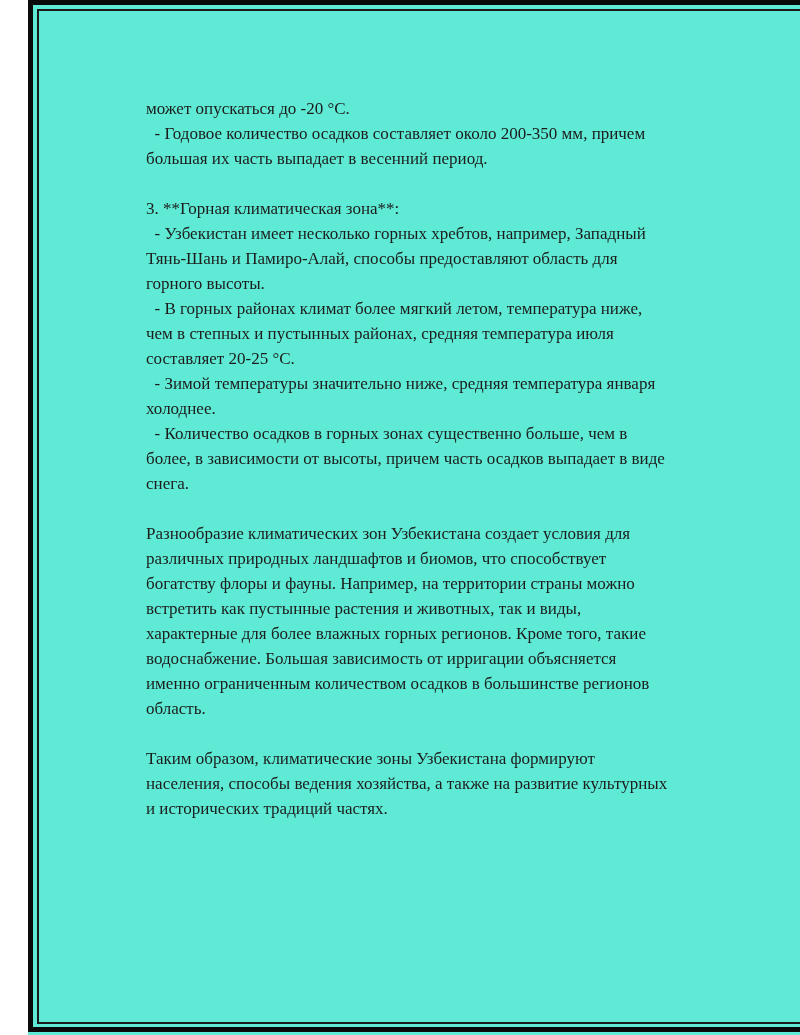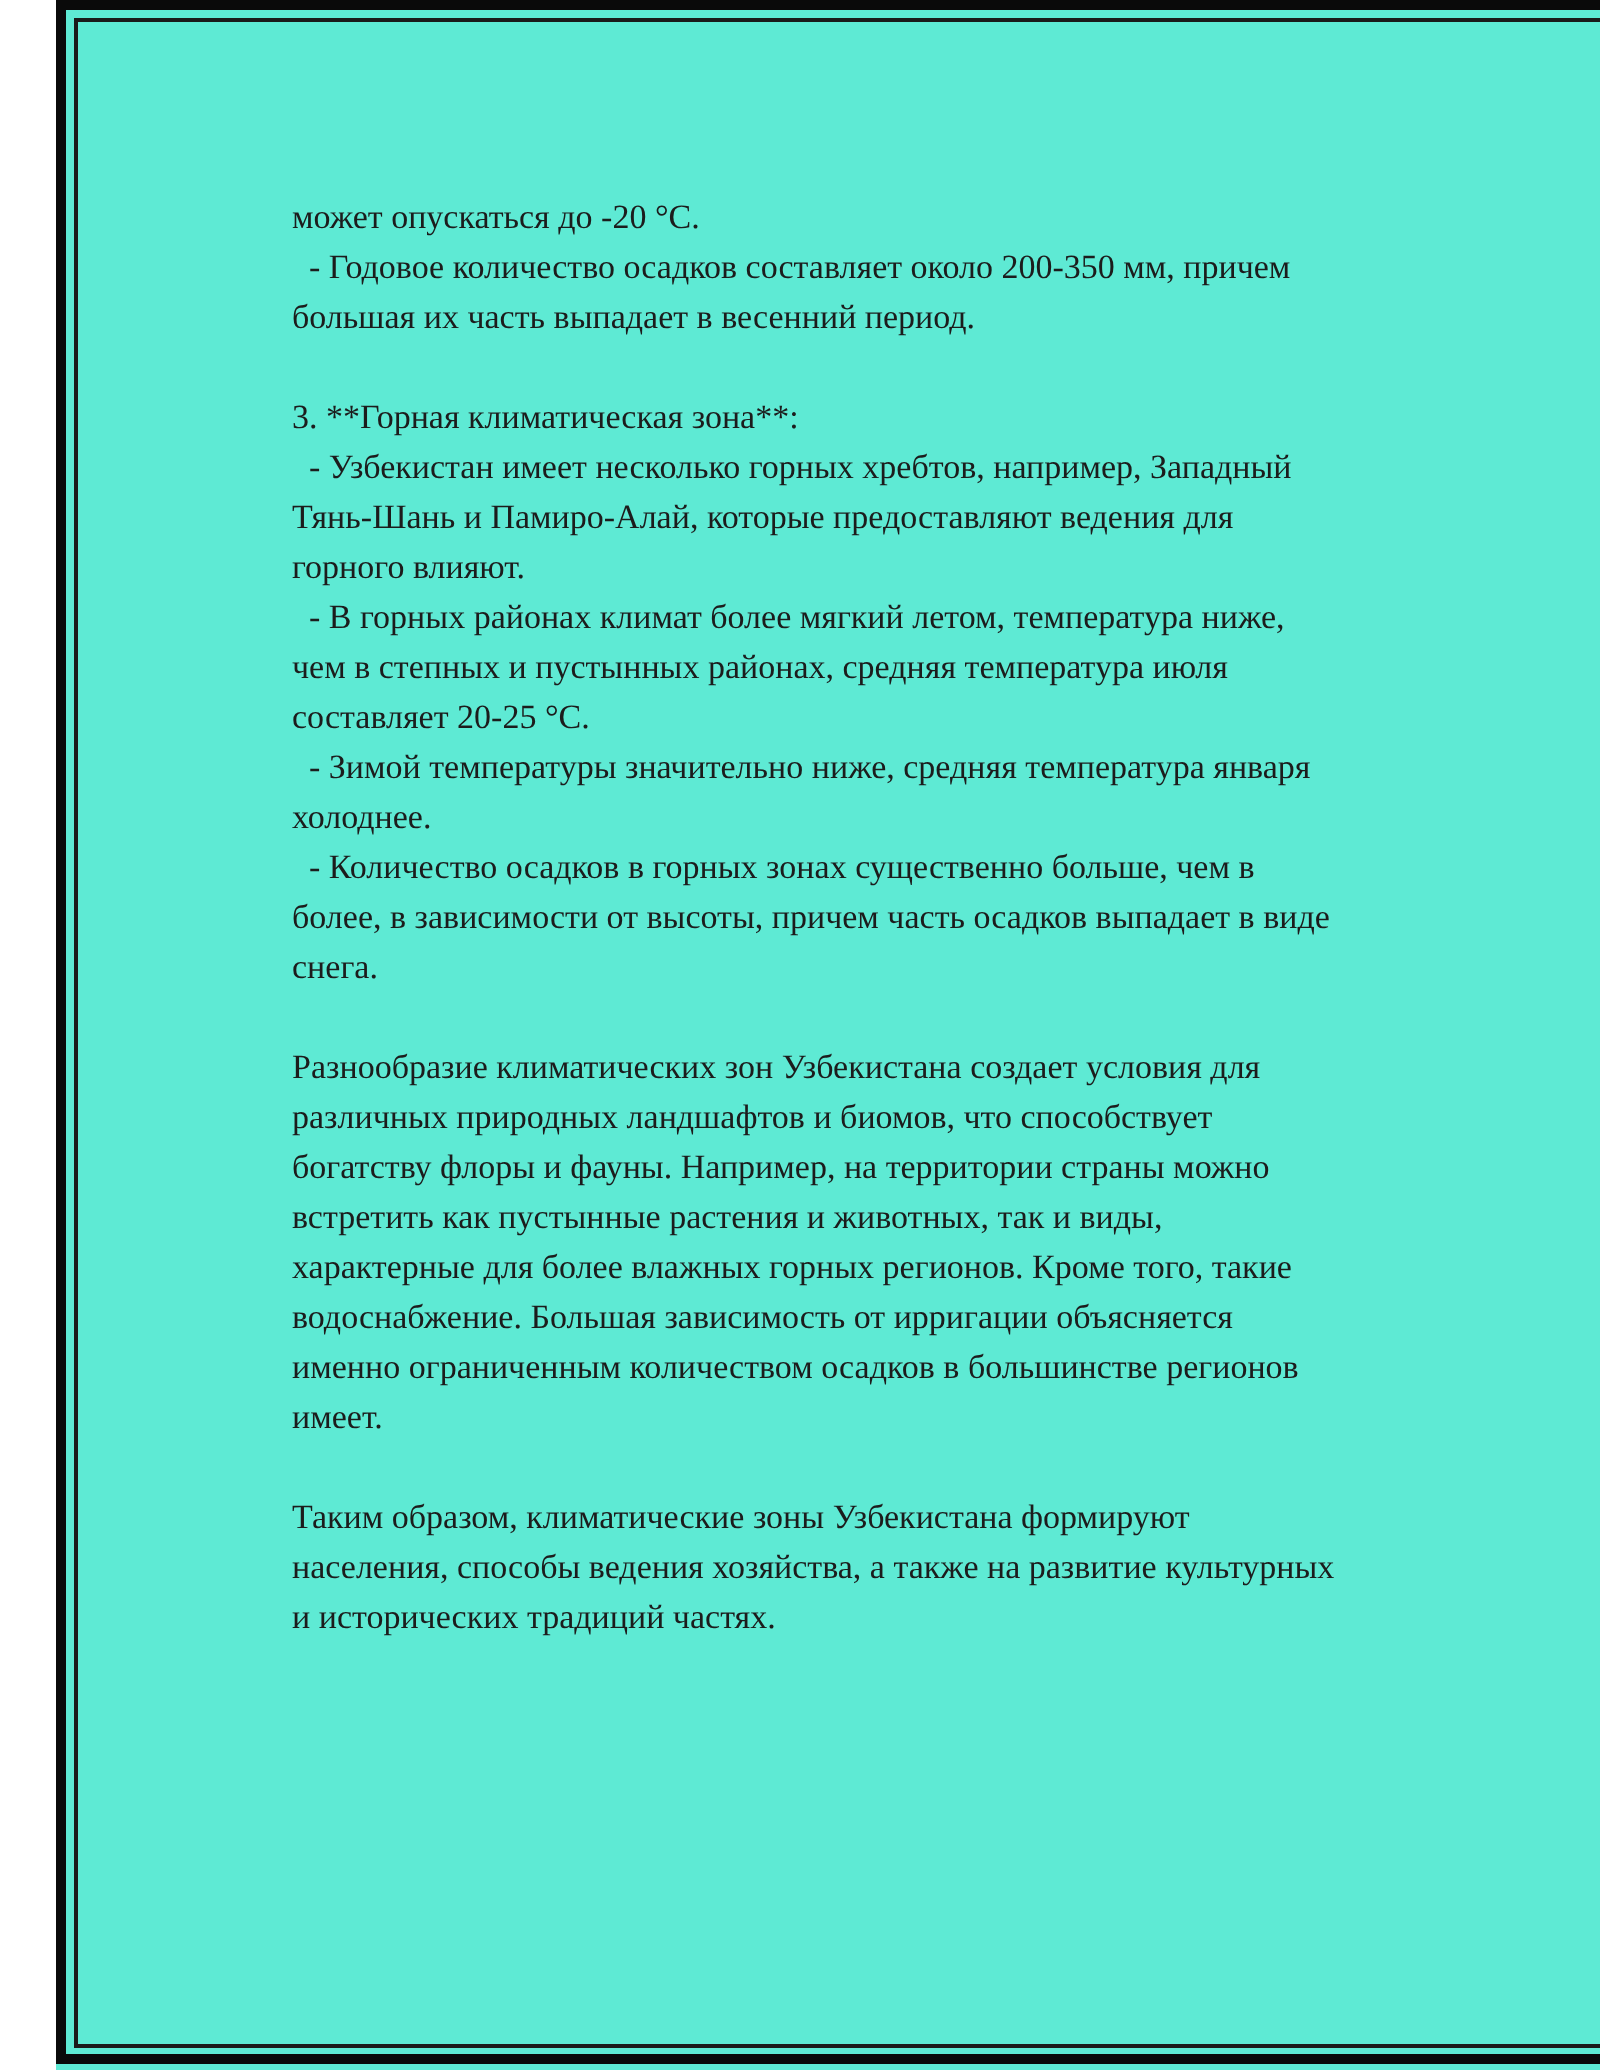--- a/index.html
+++ b/index.html
@@ -54,40 +54,40 @@
 
   <div class="text-content">
     <div class="paragraph">
         <div class="line">может опускаться до -20 °C.</div>
         <div class="line">  - Годовое количество осадков составляет около 200-350 мм, причем</div>
         <div class="line">большая их часть выпадает в весенний период.</div>
       </div>
     <div class="paragraph">
         <div class="line">3. **Горная климатическая зона**:</div>
         <div class="line">  - Узбекистан имеет несколько горных хребтов, например, Западный</div>
-        <div class="line">Тянь-Шань и Памиро-Алай, которые предоставляют ведения для</div>
-        <div class="line">горного влияют.</div>
+        <div class="line">Тянь-Шань и Памиро-Алай, способы предоставляют область для</div>
+        <div class="line">горного высоты.</div>
         <div class="line">  - В горных районах климат более мягкий летом, температура ниже,</div>
         <div class="line">чем в степных и пустынных районах, средняя температура июля</div>
         <div class="line">составляет 20-25 °C.</div>
         <div class="line">  - Зимой температуры значительно ниже, средняя температура января</div>
         <div class="line">холоднее.</div>
         <div class="line">  - Количество осадков в горных зонах существенно больше, чем в</div>
         <div class="line">более, в зависимости от высоты, причем часть осадков выпадает в виде</div>
         <div class="line">снега.</div>
       </div>
     <div class="paragraph">
         <div class="line">Разнообразие климатических зон Узбекистана создает условия для</div>
         <div class="line">различных природных ландшафтов и биомов, что способствует</div>
         <div class="line">богатству флоры и фауны. Например, на территории страны можно</div>
         <div class="line">встретить как пустынные растения и животных, так и виды,</div>
         <div class="line">характерные для более влажных горных регионов. Кроме того, такие</div>
         <div class="line">водоснабжение. Большая зависимость от ирригации объясняется</div>
         <div class="line">именно ограниченным количеством осадков в большинстве регионов</div>
-        <div class="line">имеет.</div>
+        <div class="line">область.</div>
       </div>
     <div class="paragraph">
         <div class="line">Таким образом, климатические зоны Узбекистана формируют</div>
         <div class="line">населения, способы ведения хозяйства, а также на развитие культурных</div>
         <div class="line">и исторических традиций частях.</div>
       </div>
   </div>
 </div>
 
 </body></html>

